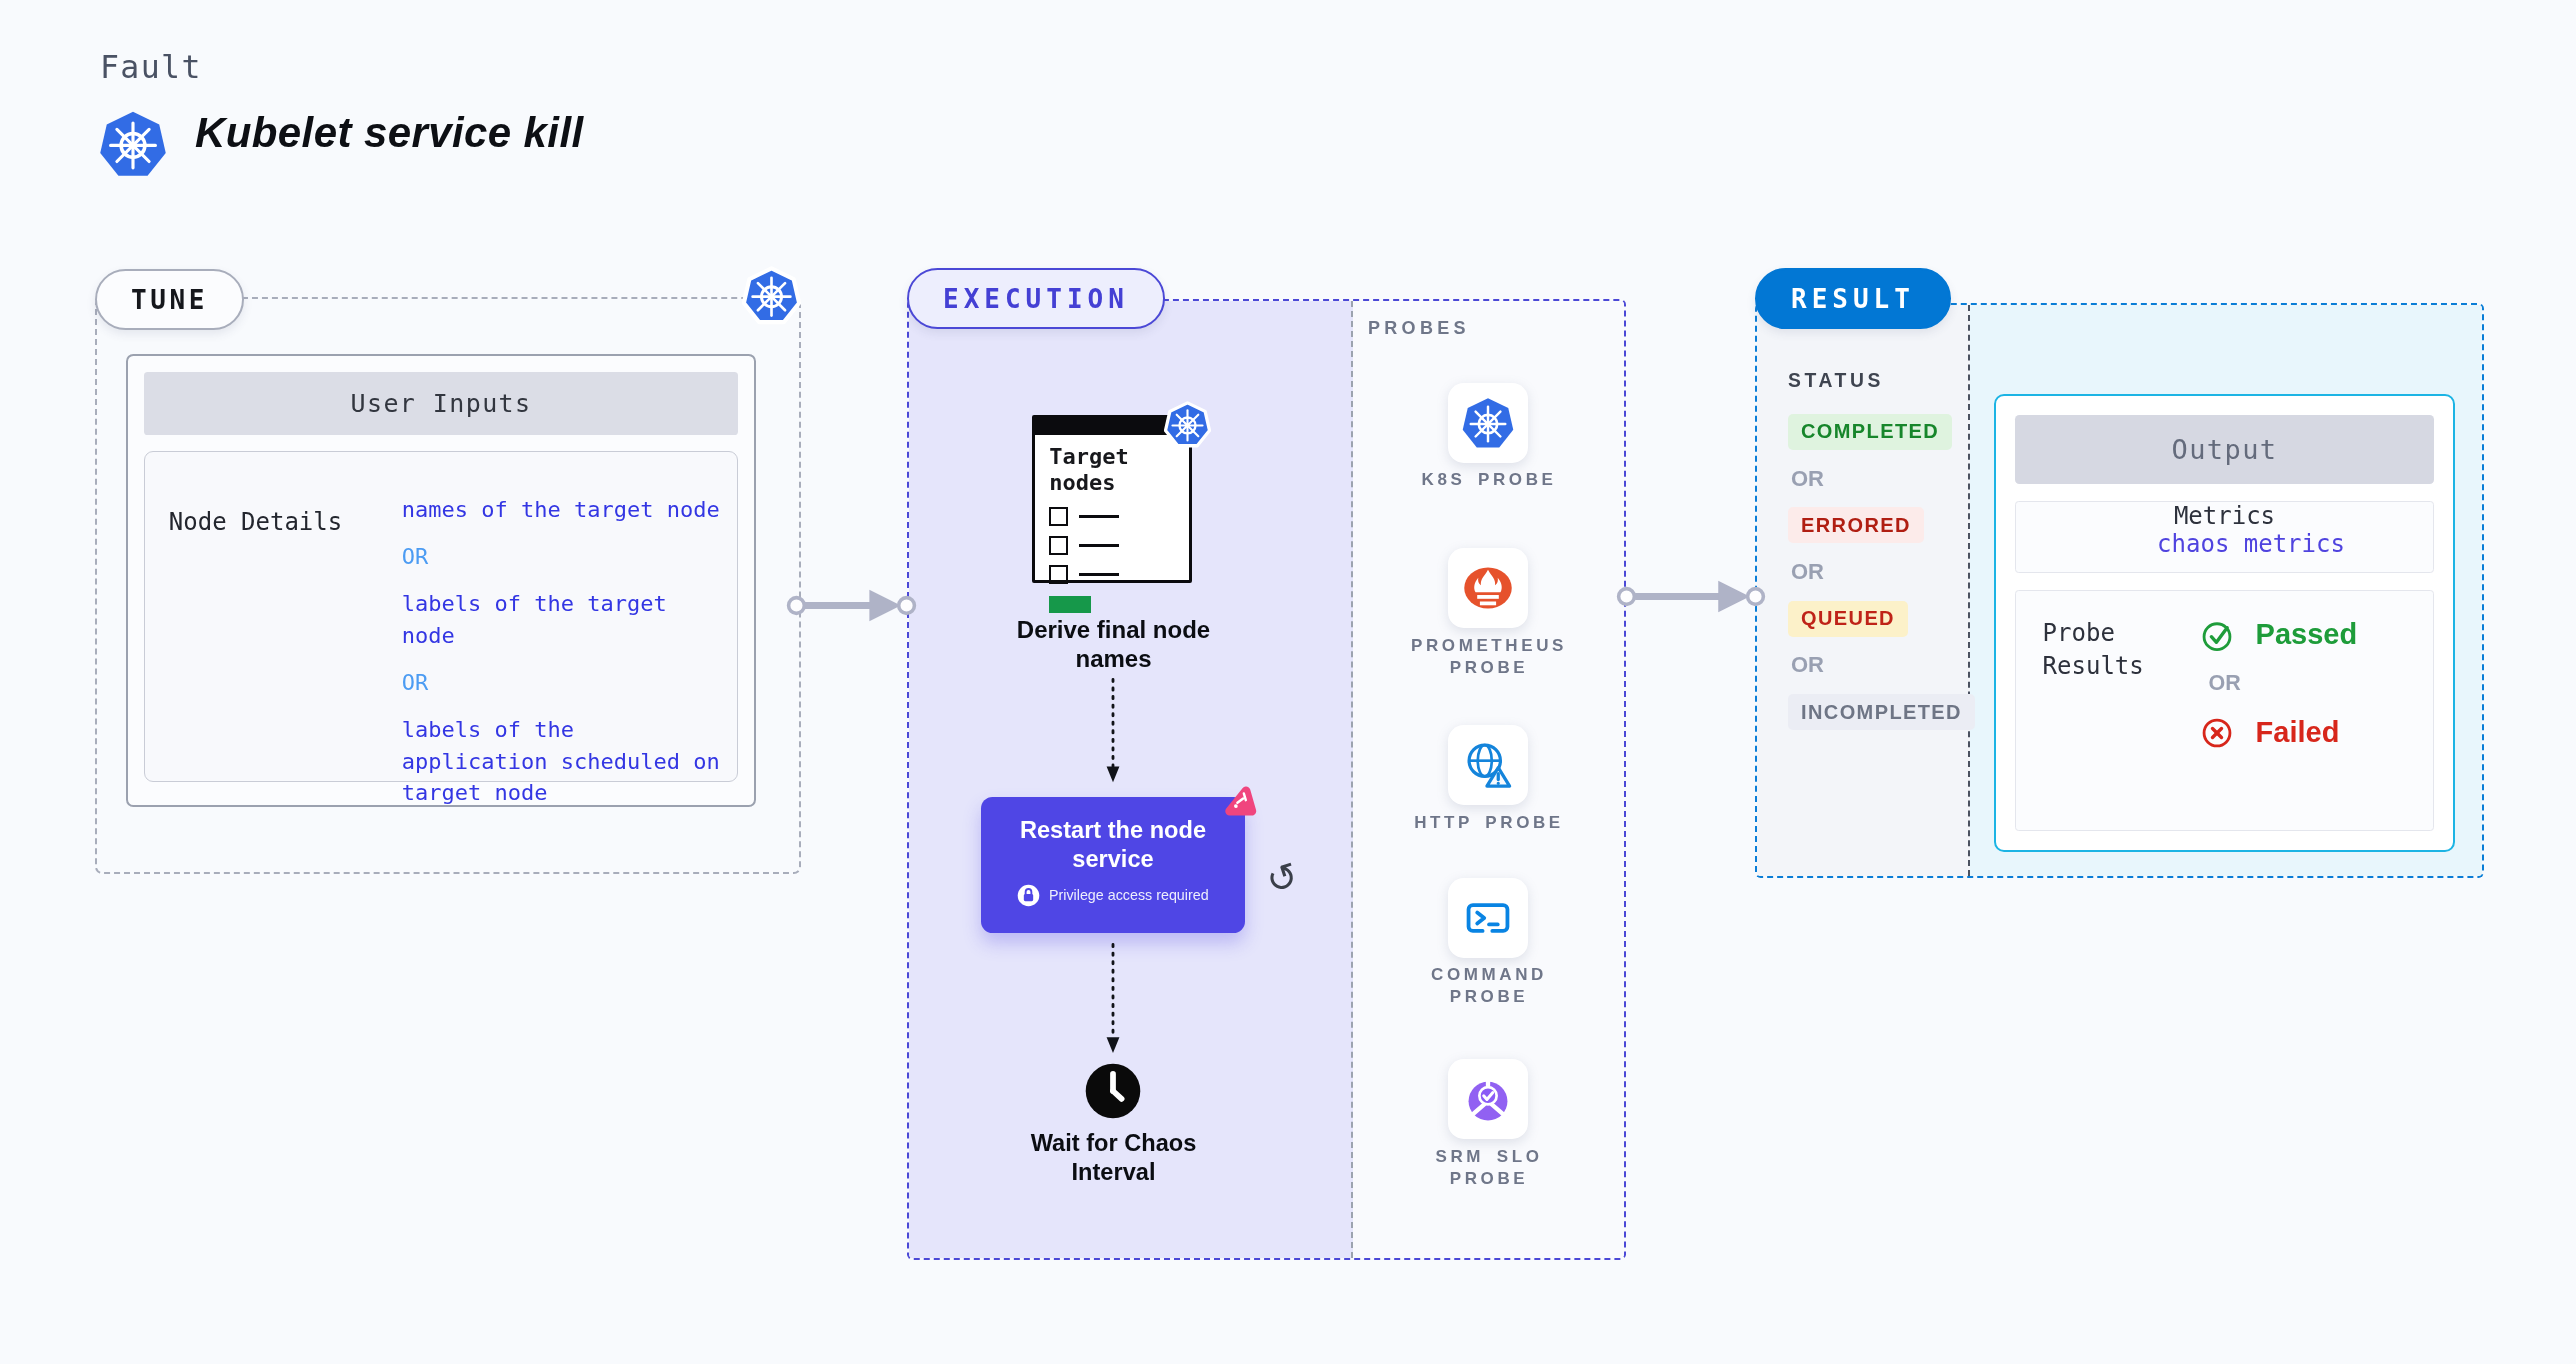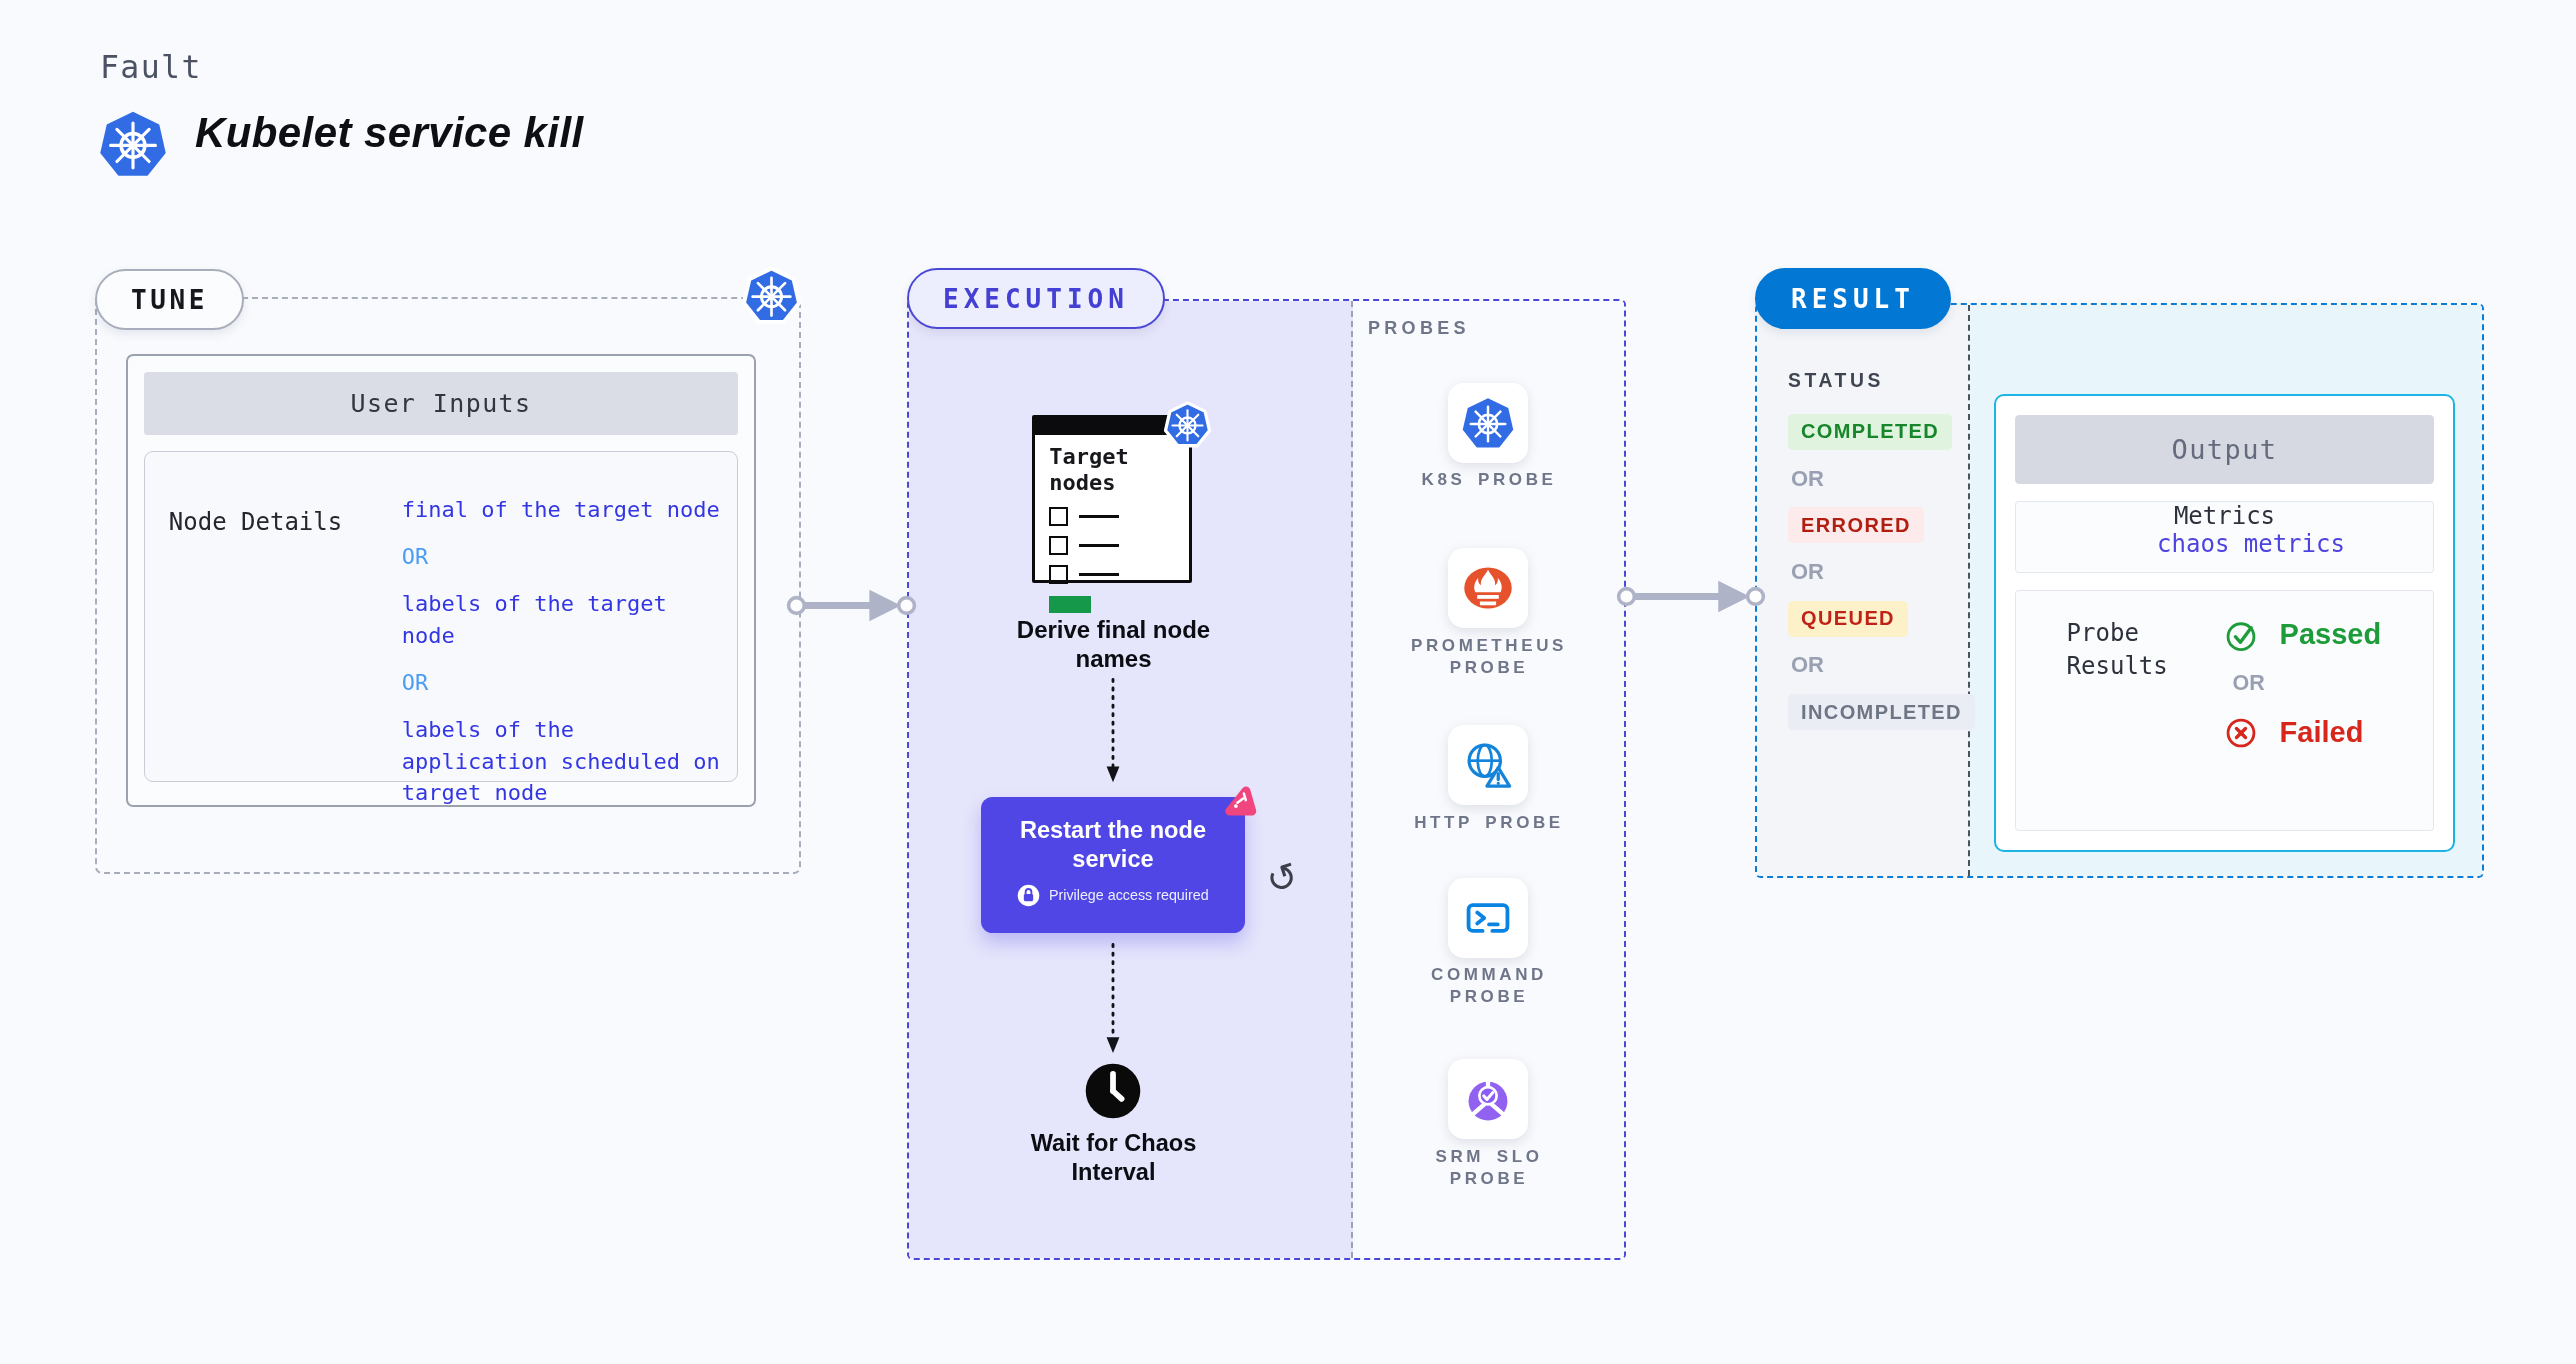--- a/index.html
+++ b/index.html
@@ -84,21 +84,21 @@
   .output-card{position:absolute;left:1994px;top:394px;width:461px;height:458px;background:#FFFFFF;border:2.9px solid #1CB4E4;border-radius:10px;
                box-sizing:border-box;padding:18.6px;z-index:3;}
   .output-head{height:69px;background:#D6D8E2;border-radius:4.3px;display:flex;align-items:center;justify-content:center;
                font-size:27px;color:#646B7C;letter-spacing:1.4px;}
   .metrics-row{margin-top:17px;height:72px;border:1.4px solid #E4E6ED;border-radius:3.6px;background:#FBFCFE;display:flex;align-items:center;
                padding:0 27px;box-sizing:border-box;font-size:24px;flex-direction:column;}
   .metrics-label{color:#2D313C;}
   .metrics-value{color:#4F43DF;margin-left:53px;}
   .probe-res-row{margin-top:17px;height:241px;border:1.4px solid #E4E6ED;border-radius:3.6px;background:#FBFCFE;display:flex;
                  padding:26px 0 0 27px;box-sizing:border-box;}
-  .pr-label{width:156px;font-size:24px;line-height:33px;color:#2D313C;margin-left:24px;}
+  .pr-label{width:156px;font-size:24px;line-height:33px;color:#2D313C;}
   .pr-results{flex:1;}
   .pr-line{display:flex;align-items:center;gap:21px;text-align:center;}
   .pr-line svg{width:36px;height:36px;}
   .pr-passed{font-size:29px;font-weight:800;color:#1E9C3A;}
   .pr-failed{font-size:29px;font-weight:800;color:#D7261B;}
   .pr-or{font-size:21.5px;font-weight:600;color:#99A0B2;margin:18.6px 0 18.6px 10px;}
 </style>
 </head>
 <body>
 
@@ -191,21 +191,21 @@
   <div class="pill pill-tune mono">TUNE</div>
   <svg class="tune-k8s" viewBox="0 0 100 100" style="color:#FFFFFF">
       <use href="#k8s-logo"></use>
     </svg>
 
   <div class="ui-card">
     <div class="ui-head mono">User Inputs</div>
     <div class="ui-body">
       <div class="ui-label mono">Node Details</div>
       <div class="ui-vals mono">
-        <div class="val">final of the target node</div>
+        <div class="val">names of the target node</div>
         <div class="or">OR</div>
         <div class="val">labels of the target node</div>
         <div class="or">OR</div>
         <div class="val">labels of the application scheduled on target node</div>
       </div>
     </div>
   </div>
 
   <svg class="flow" style="left:785px;top:584px;" width="133" height="43" viewBox="0 0 186 60">
     <line x1="28" y1="30" x2="122" y2="30" stroke="#AFB3C7" stroke-width="10"></line>

